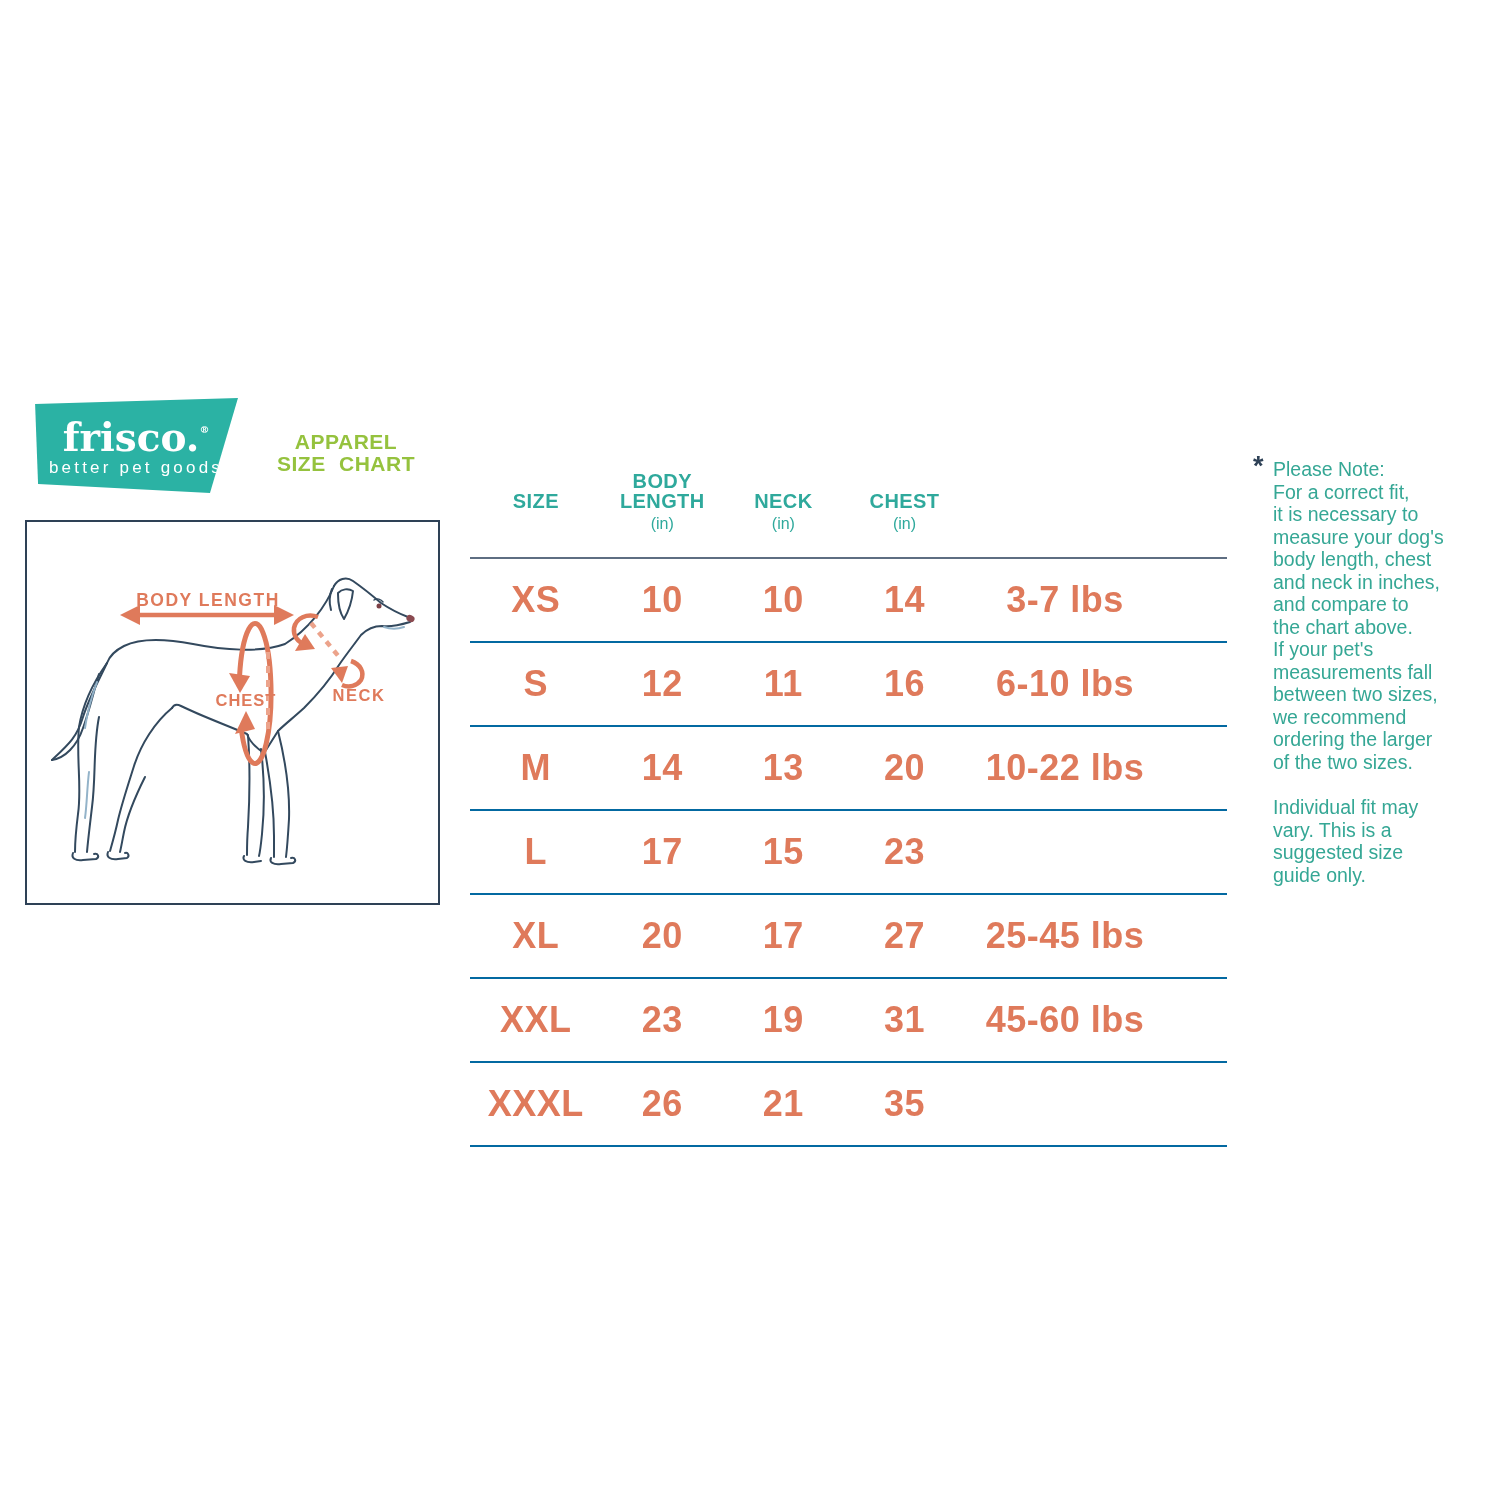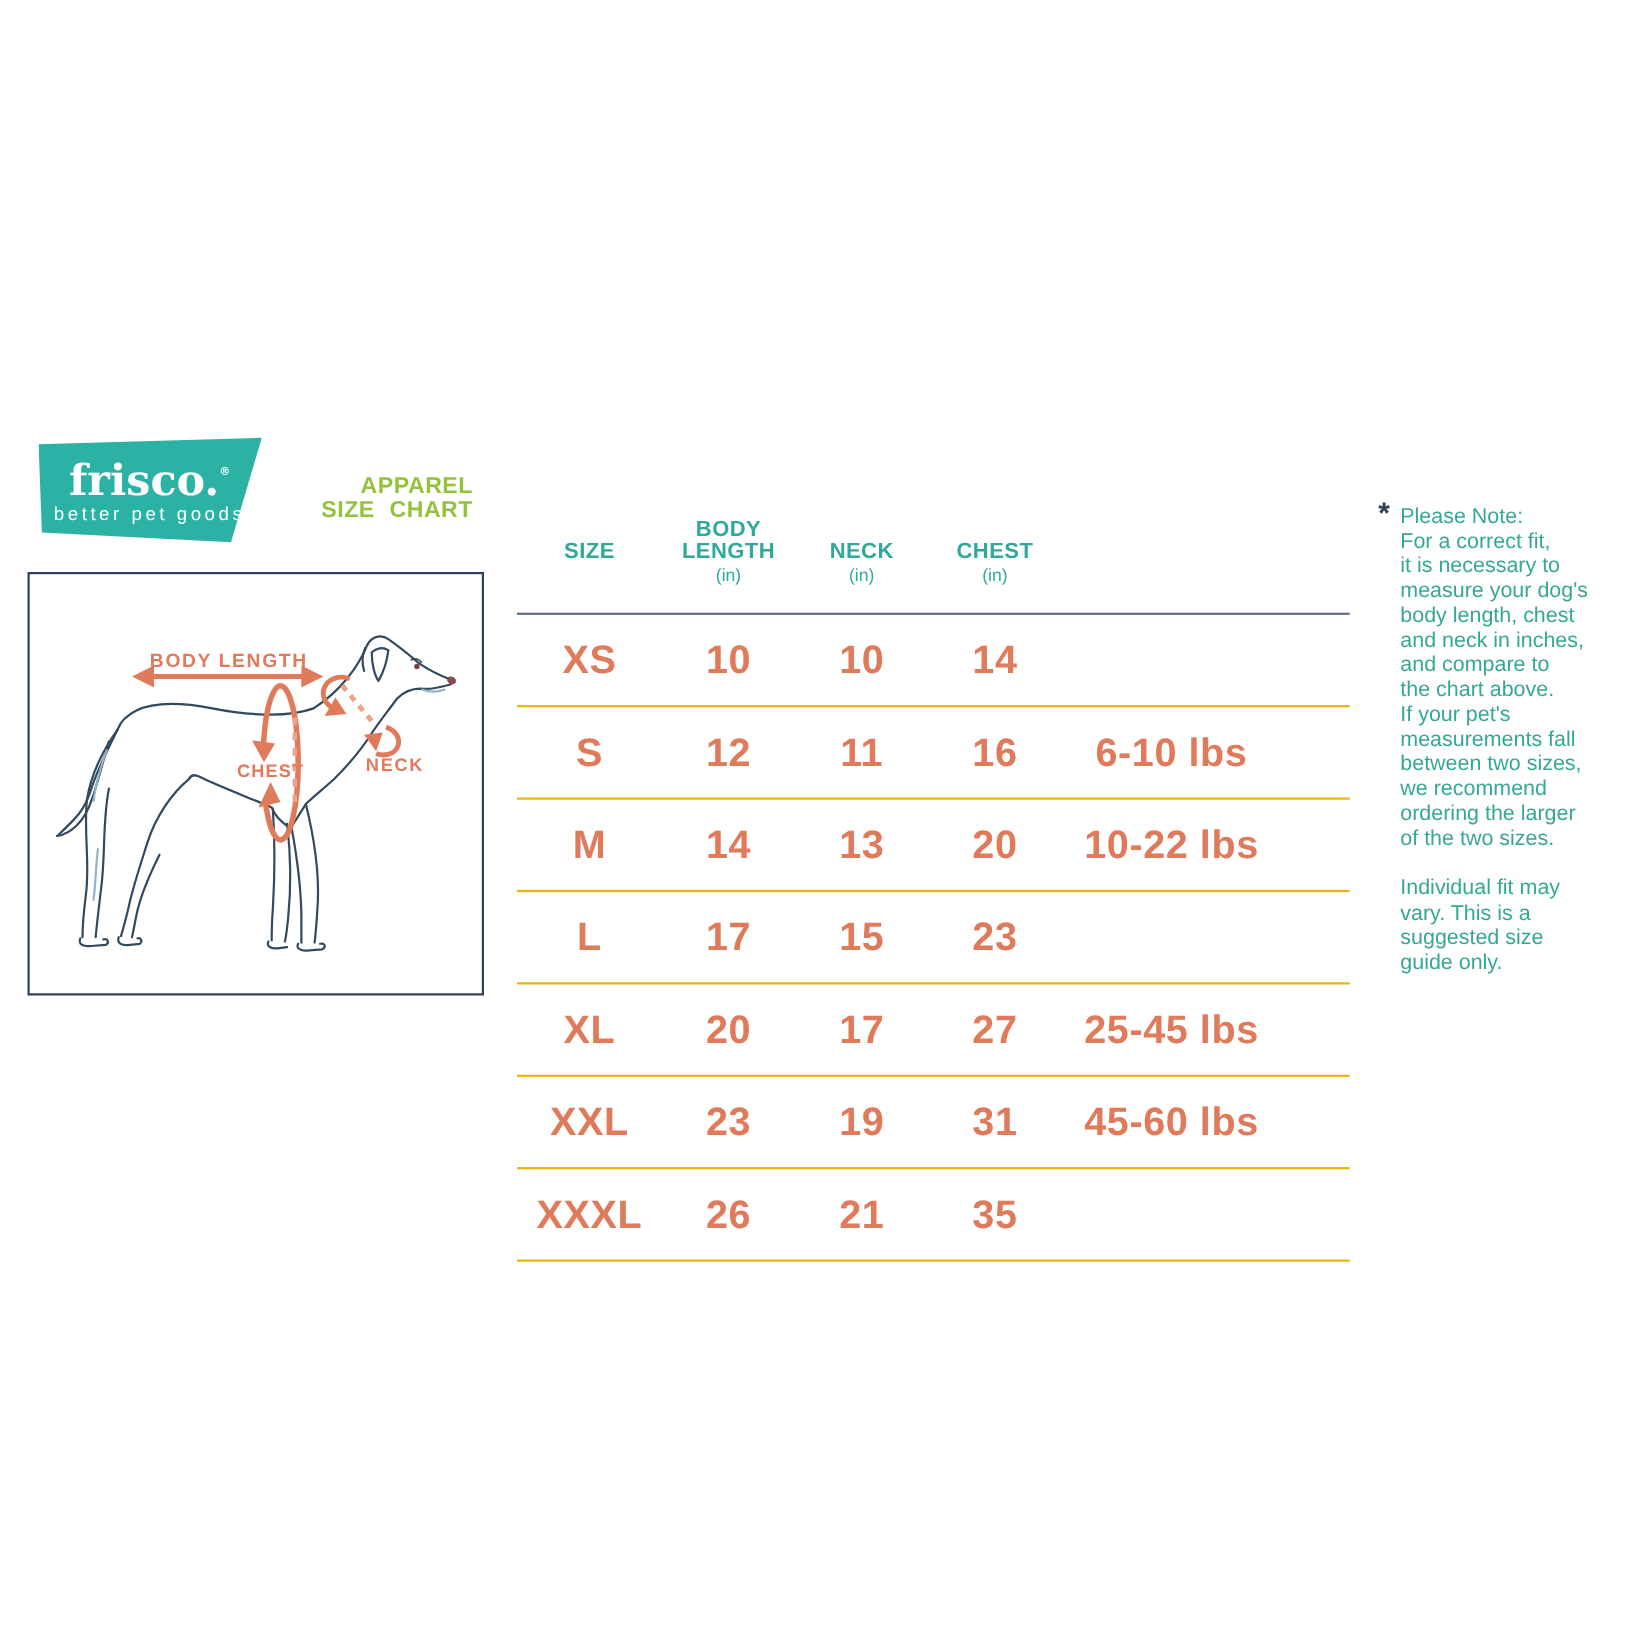--- a/index.html
+++ b/index.html
@@ -10,40 +10,40 @@
   .banner-wrap{position:absolute;left:30px;top:395px;width:212px;height:102px;}
   .banner{position:absolute;inset:0;background:#2bb2a4;
           clip-path:polygon(2.4% 8.8%, 98.1% 2.9%, 84.9% 96.1%, 3.8% 87.3%);
           display:flex;flex-direction:column;align-items:center;justify-content:center;}
   .logo-title{color:#ffffff;font-family:"DejaVu Serif",serif;font-weight:bold;
               font-size:39px;line-height:40px;margin-top:-4px;}
   .logo-reg{font-size:10px;vertical-align:18px;letter-spacing:0;}
   .logo-tagline{color:#ffffff;font-size:17px;letter-spacing:3.2px;margin-top:1px;}
 
   
-  .chart-title{position:absolute;left:262px;top:431px;width:168px;text-align:right;
+  .chart-title{position:absolute;left:262px;top:431px;width:168px;text-align:center;
                color:#95c23e;font-weight:bold;font-size:21px;line-height:21.5px;letter-spacing:0.5px;}
   .chart-title .l2{word-spacing:7px;}
 
   
   .dog-box{position:absolute;left:25px;top:520px;width:411px;height:381px;
            border:2.5px solid #2e4156;background:#ffffff;}
   .dog-box svg{display:block;width:100%;height:100%;}
 
   
   .size-table{position:absolute;left:470px;top:430px;width:757px;}
   .thead{display:grid;grid-template-columns:17.4% 16% 16% 16% 34.6%;
          border-bottom:2px solid #5e6e82;padding-bottom:20px;}
   .hcell{text-align:center;color:#2fa99c;margin-top:39px;}
   .h-label{font-weight:bold;font-size:20px;line-height:20px;letter-spacing:0.4px;
            white-space:pre-line;height:42px;display:flex;flex-direction:column;justify-content:flex-end;
            align-items:center;}
   .h-sub{font-size:16px;margin-top:4px;height:22px;}
   .trow{display:grid;grid-template-columns:17.4% 16% 16% 16% 34.6%;height:82px;
-        border-bottom:2px solid #eab308;align-items:center;}
+        border-bottom:2px solid #0369a1;align-items:center;}
   .tcell{text-align:center;color:#df7a5b;font-weight:bold;font-size:36px;letter-spacing:0.5px;}
   .tcell.weight{padding-right:62px;}
   .hcell.weight-h{padding-right:62px;}
 
   
   .note{position:absolute;left:1256px;top:458px;width:210px;color:#35a795;
         font-size:19.5px;line-height:22.5px;}
   .note-first{position:relative;padding-left:17px;}
   .note-asterisk{position:absolute;left:-3px;top:-3px;color:#2e4156;font-size:27px;font-weight:bold;}
   .note-body{white-space:pre-line;}
@@ -156,20 +156,21 @@
           <div class="h-label">CHEST</div>
           <div class="h-sub">(in)</div>
         </div>
       </div>
     <div class="tbody">
         <div class="trow">
           <div class="tcell size">XS</div>
           <div class="tcell body_length">10</div>
           <div class="tcell neck">10</div>
           <div class="tcell chest">14</div>
+          <div class="tcell weight">3-7 lbs</div>
         </div>
         <div class="trow">
           <div class="tcell size">S</div>
           <div class="tcell body_length">12</div>
           <div class="tcell neck">11</div>
           <div class="tcell chest">16</div>
           <div class="tcell weight">6-10 lbs</div>
         </div>
         <div class="trow">
           <div class="tcell size">M</div>

